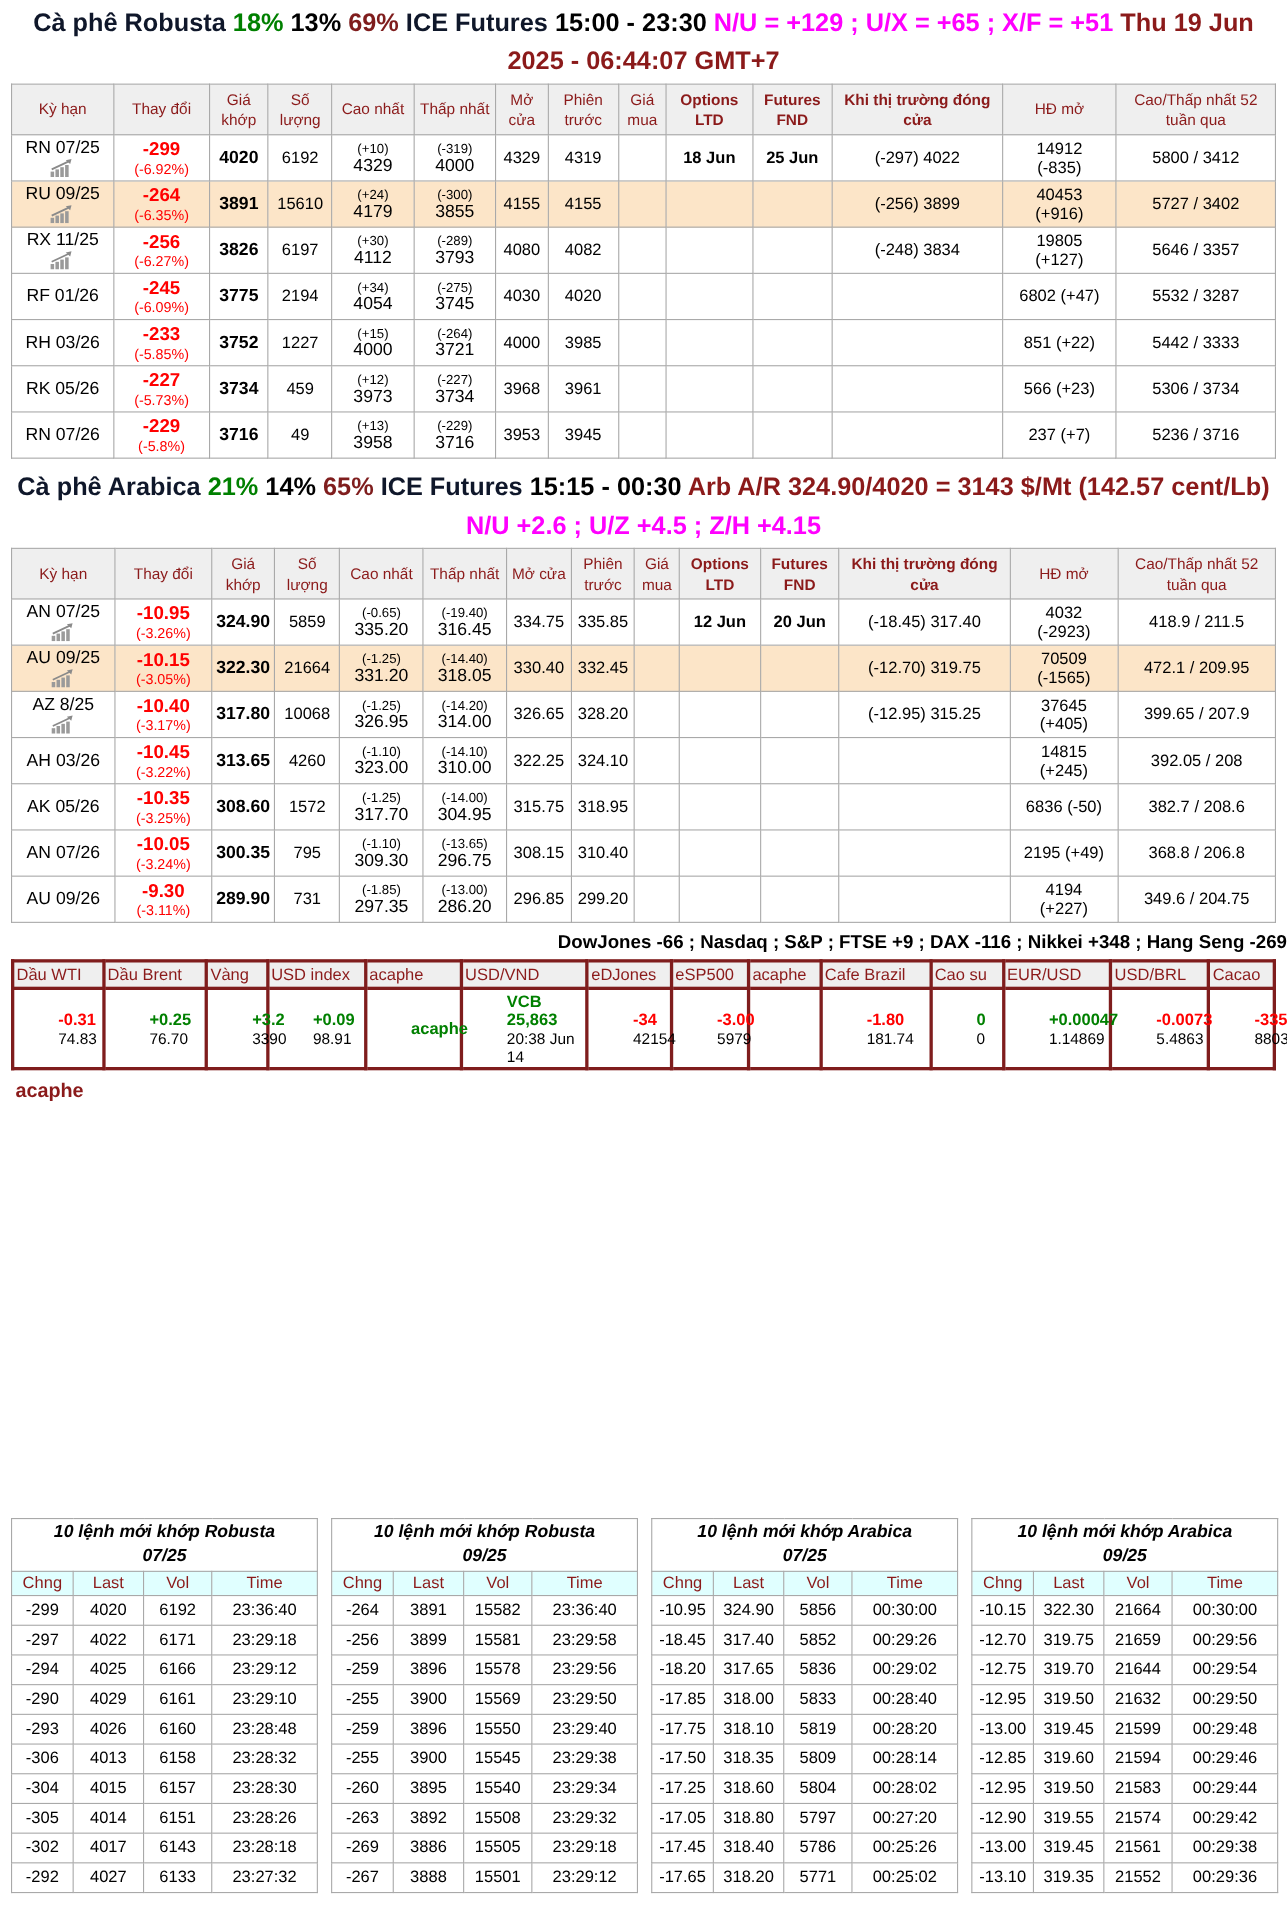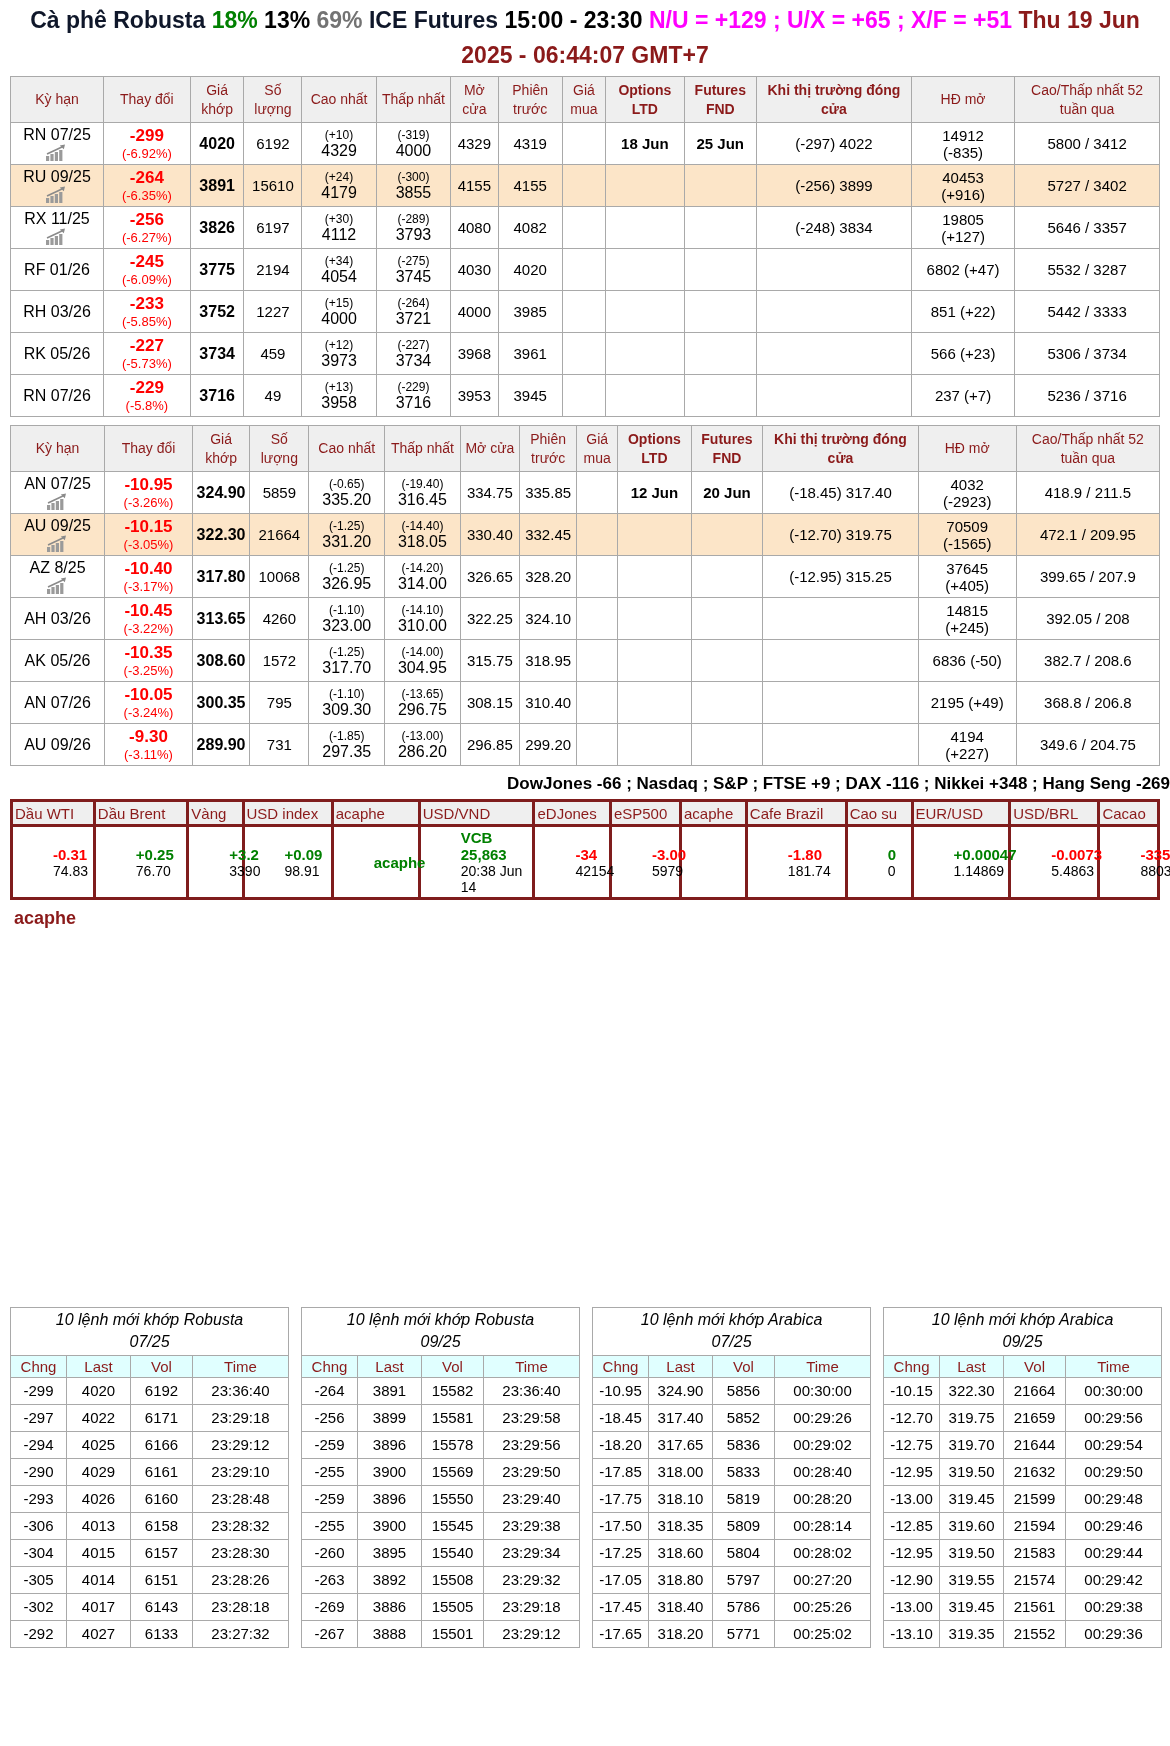--- a/index.html
+++ b/index.html
@@ -4,21 +4,21 @@
 <style>
   * { box-sizing: border-box; }
   html,body { margin:0; padding:0; }
   body {
     width:1170px; background:#ffffff; color:#000;
     font-family:"Liberation Sans", sans-serif;
   }
   .topline { text-align:center; font-size:23px; font-weight:bold; line-height:1.5; margin:3px 4px 4px; }
   .c-blue  { color:#0f172a; }
   .c-green { color:#008000; }
-  .c-red   { color:#737373; }
+  .c-red   { color:#7f1d1d; }
   .c-mag   { color:#FF00FF; }
   .c-dred  { color:#8B1A1A; }
   .c-black { color:#000000; }
 
   table.fut { border-collapse:collapse; width:1150px; margin:2px auto 8px; table-layout:fixed; }
   .fut th, .fut td { border:1px solid #a9a9a9; text-align:center; vertical-align:middle; padding:2px; font-size:15px; }
   .fut thead th { background:#efefef; color:#8B1A1A; font-weight:normal; font-size:14px; height:46px; line-height:1.3; }
   .fut thead th.bold { font-weight:bold; }
   .fut tbody td { height:42px; }
   tr.hl-row td { background:#FCE5C8; }
@@ -40,21 +40,21 @@
   .mchange { font-weight:bold; font-size:15px; }
   .mchange.up { color:#008000; }
   .mchange.down { color:#FF0000; }
   .mvalue { color:#000; font-size:14px; }
 
   .acaphe-label { color:#8B1A1A; font-weight:bold; font-size:18px; margin:8px 0 0 14px; }
 
   .order-wrap { display:flex; gap:12px; margin:378px 10px 20px; }
   table.order { border-collapse:collapse; table-layout:fixed; width:278px; }
   .order th, .order td { border:1px solid #a9a9a9; text-align:center; vertical-align:middle; padding:1px 2px; }
-  .order th.otitle { font-style:italic; font-weight:normal; font-size:16px; height:47px; background:#fff; color:#000; line-height:1.4; }
+  .order th.otitle { font-style:italic; font-weight:bold; font-size:16px; height:47px; background:#fff; color:#000; line-height:1.4; }
   .order th.ohead { background:#E0FFFF; color:#8B1A1A; font-weight:normal; font-size:15px; height:22px; }
   .order tbody td { height:27px; font-size:15px; }
 </style>
 </head>
 <body>
 
 <div>
 
   <div class="topline">
     <span class="c-blue">Cà phê Robusta</span>
@@ -320,20 +320,30 @@
           <td class="boldcell"></td>
           <td></td>
           <td>
             <div>237 (+7)</div>
           </td>
           <td>5236 / 3716</td>
         </tr>
       </tbody>
   </table>
 
+  <div class="topline">
+    <span class="c-blue">Cà phê Arabica</span>
+    <span class="c-green">21%</span>
+    <span class="c-black">14%</span>
+    <span class="c-red">65%</span>
+    <span class="c-blue">ICE Futures</span>
+    <span class="c-black">15:15 - 00:30</span>
+    <span class="c-dred">Arb A/R 324.90/4020 = 3143 $/Mt (142.57 cent/Lb)</span>
+    <span class="c-mag">N/U +2.6 ; U/Z +4.5 ; Z/H +4.15</span>
+  </div>
 
   <table class="fut" id="arabica-table">
       <colgroup>
         <col style="width: 92px;">
         <col style="width: 86px;">
         <col style="width: 56px;">
         <col style="width: 58px;">
         <col style="width: 74px;">
         <col style="width: 74px;">
         <col style="width: 58px;">

